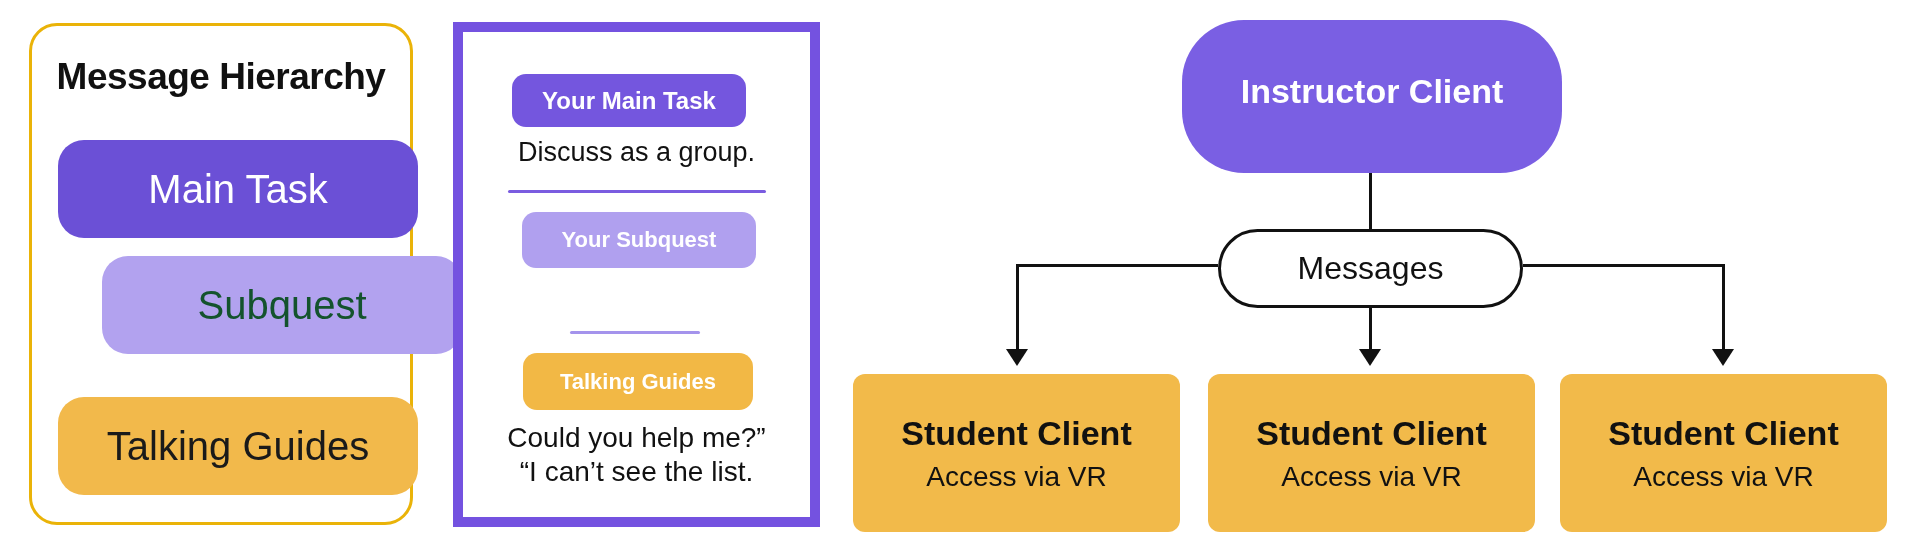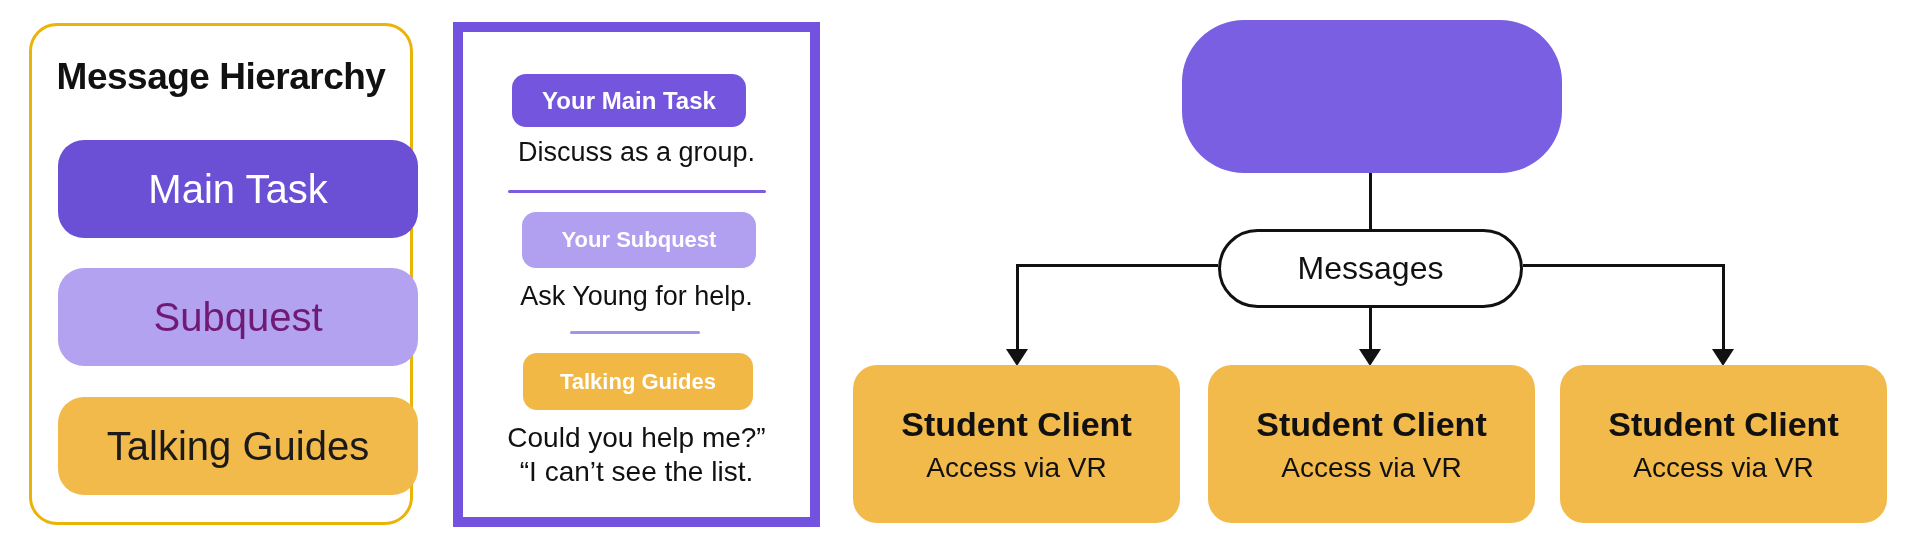--- a/index.html
+++ b/index.html
@@ -32,21 +32,21 @@
     letter-spacing: -0.5px;
   }
   .level-pill {
     position: absolute;
     left: 26px; width: 360px; height: 98px;
     border-radius: 26px;
     display: flex; align-items: center; justify-content: center;
     font-size: 40px;
   }
   .level-main     { top: 114px; background: #6B50D6; color: #ffffff; }
-  .level-subquest { top: 242px; background: #B2A2EF; color: #701a75; }
+  .level-subquest { top: 230px; background: #B2A2EF; color: #14532d; margin-left: 44px; }
   .level-talking  { top: 371px; background: #F2B94B; color: #1a1a1a; }
 
   
   .example-panel {
     position: absolute;
     left: 453px; top: 22px;
     width: 367px; height: 505px;
     border: 10px solid #7452E0;
     background: #ffffff;
     box-sizing: border-box;
@@ -101,24 +101,24 @@
     width: 305px; height: 79px;
     background: #ffffff;
     border: 3px solid #111111;
     border-radius: 42px;
     color: #111111;
     font-size: 32px;
     font-weight: normal;
   }
 
   .student-node {
-    top: 365px;
+    top: 374px;
     width: 327px; height: 158px;
     background: #F2BA4A;
-    border-radius: 24px;
+    border-radius: 12px;
     color: #111111;
   }
   .student-1 { left: 853px; }
   .student-2 { left: 1208px; }
   .student-3 { left: 1560px; }
   .student-node .node-title { font-size: 34px; font-weight: bold; margin-bottom: 8px; }
   .student-node .node-subtitle { font-size: 28px; }
 
   .hline, .vline { position: absolute; background: #111111; }
   .hline { height: 3px; }
@@ -152,33 +152,33 @@
   <div class="example-panel">
     <div class="badge badge-main">
       <span>Your Main Task</span>
     </div>
     <div class="caption caption-1">Discuss as a group.</div>
     <div class="divider divider-1"></div>
 
     <div class="badge badge-sub">
       <span>Your Subquest</span>
     </div>
-    <div class="caption caption-2">Ask Young for help.</div>
     <div class="divider divider-2"></div>
 
     <div class="badge badge-talking">
       <span>Talking Guides</span>
     </div>
     <div class="caption caption-quote">
       <div>Could you help me?”</div>
       <div>“I can’t see the list.</div>
     </div>
   </div>
 
   <div class="node instructor-node">
+    <div class="node-title">Instructor Client</div>
   </div>
 
   <div class="vline" style="left:1369px; top:173px; height:58px;"></div>
 
   <div class="node messages-node">
     <span>Messages</span>
   </div>
 
   <div class="hline" style="left:1016px; top:264px; width:202px;"></div>
   <div class="vline" style="left:1016px; top:264px; height:86px;"></div>

